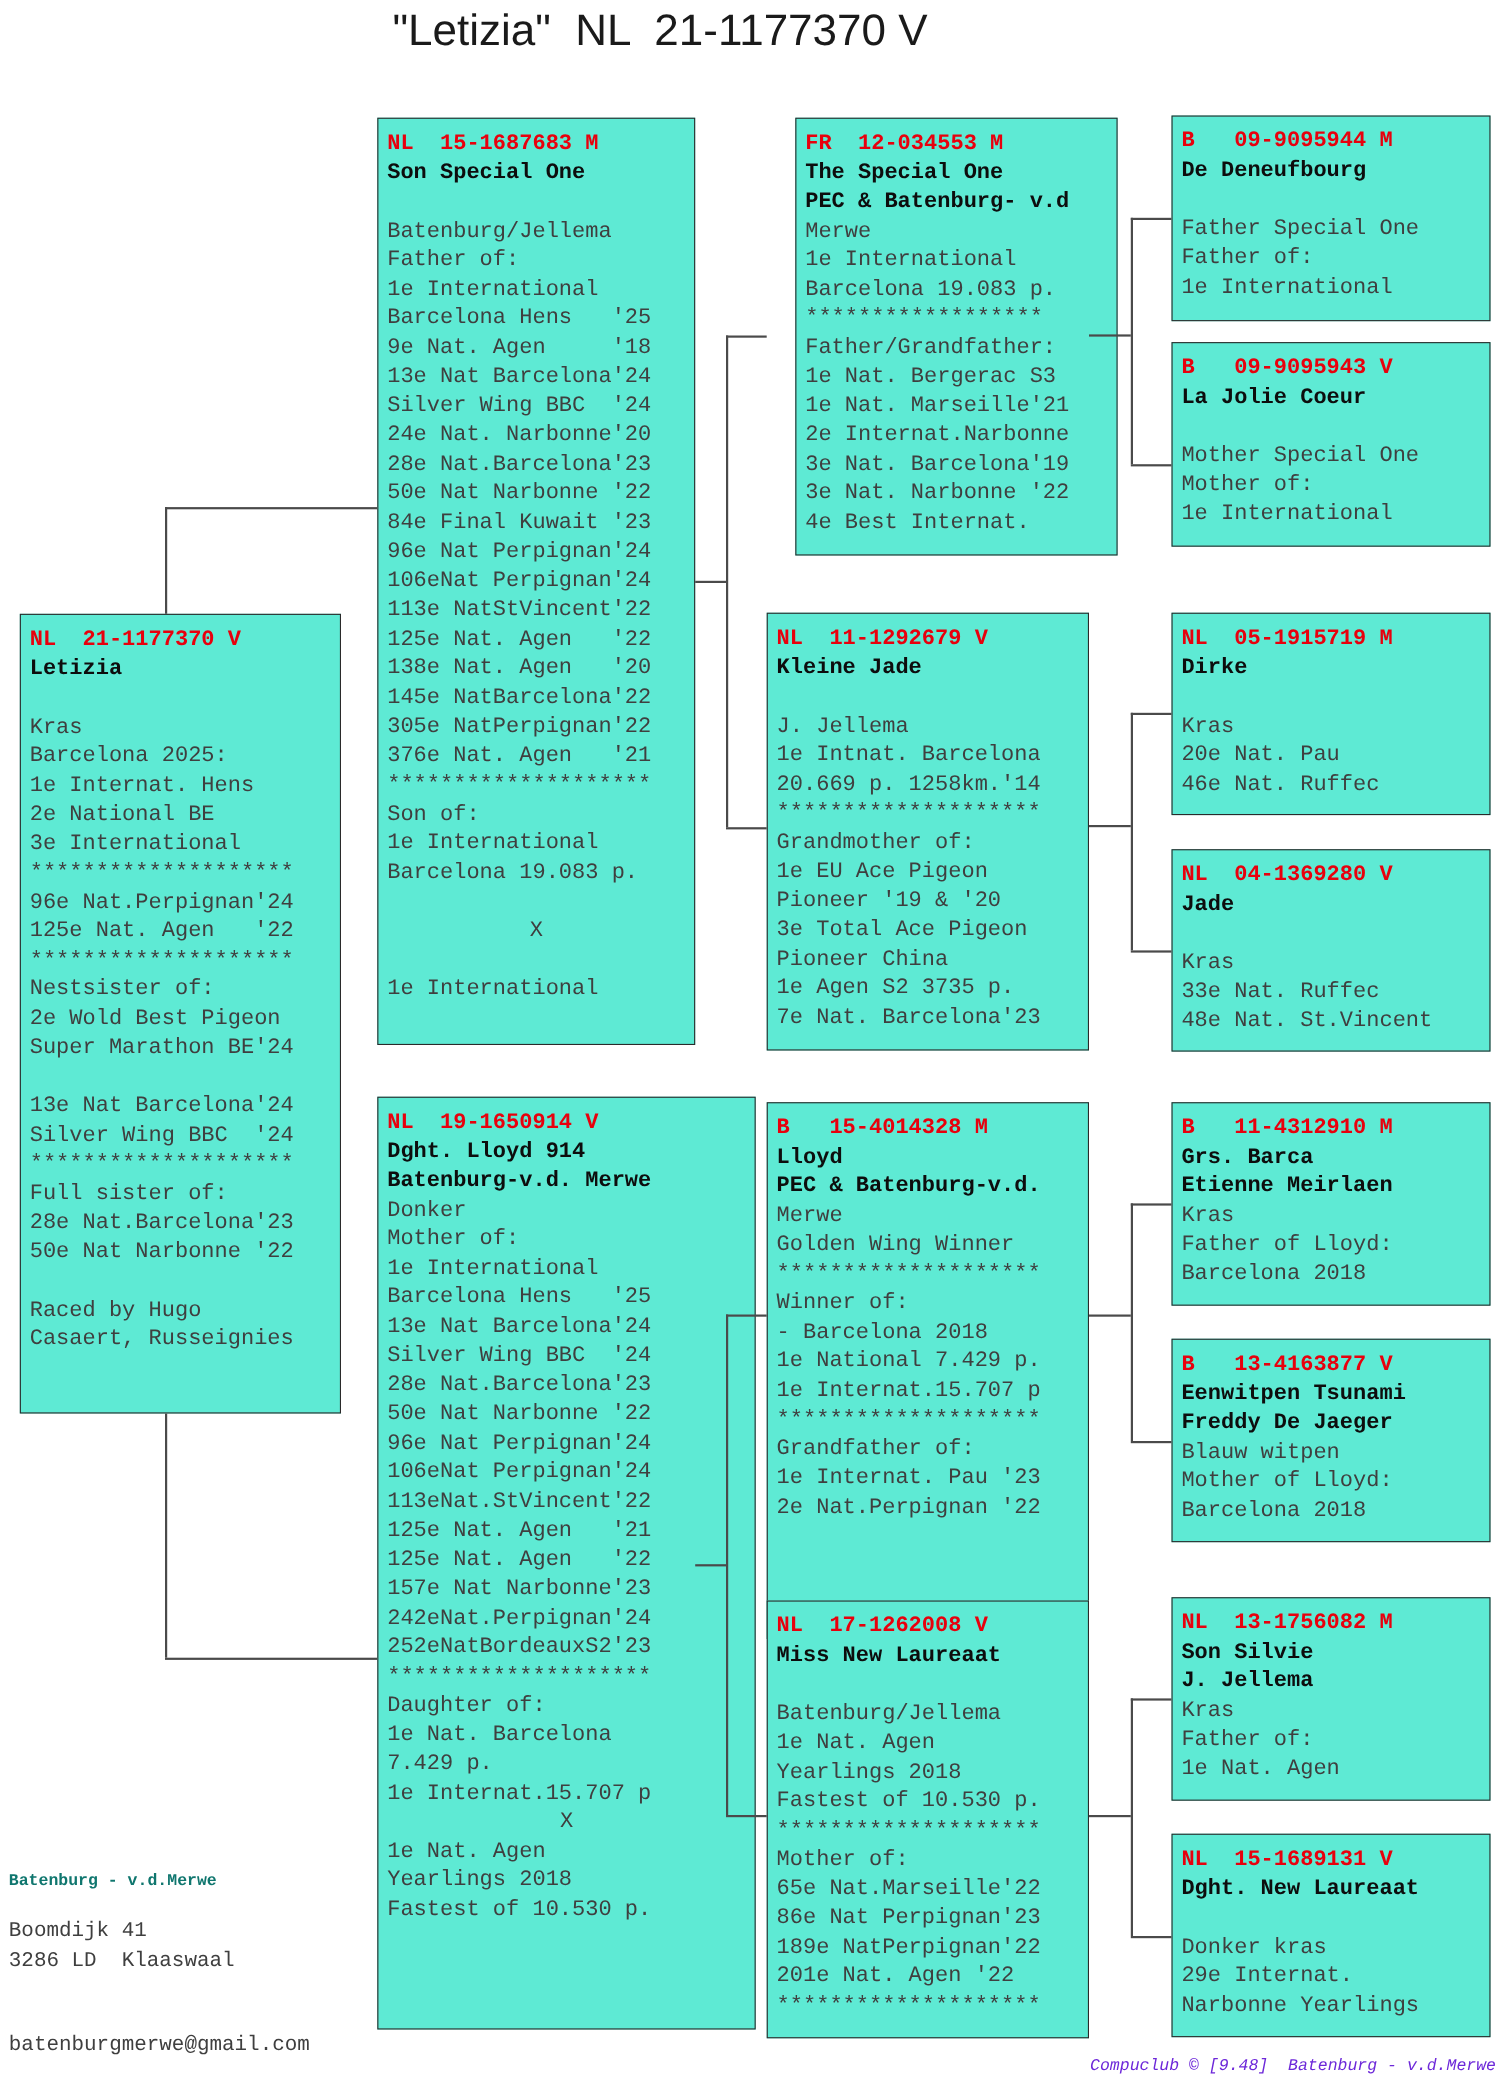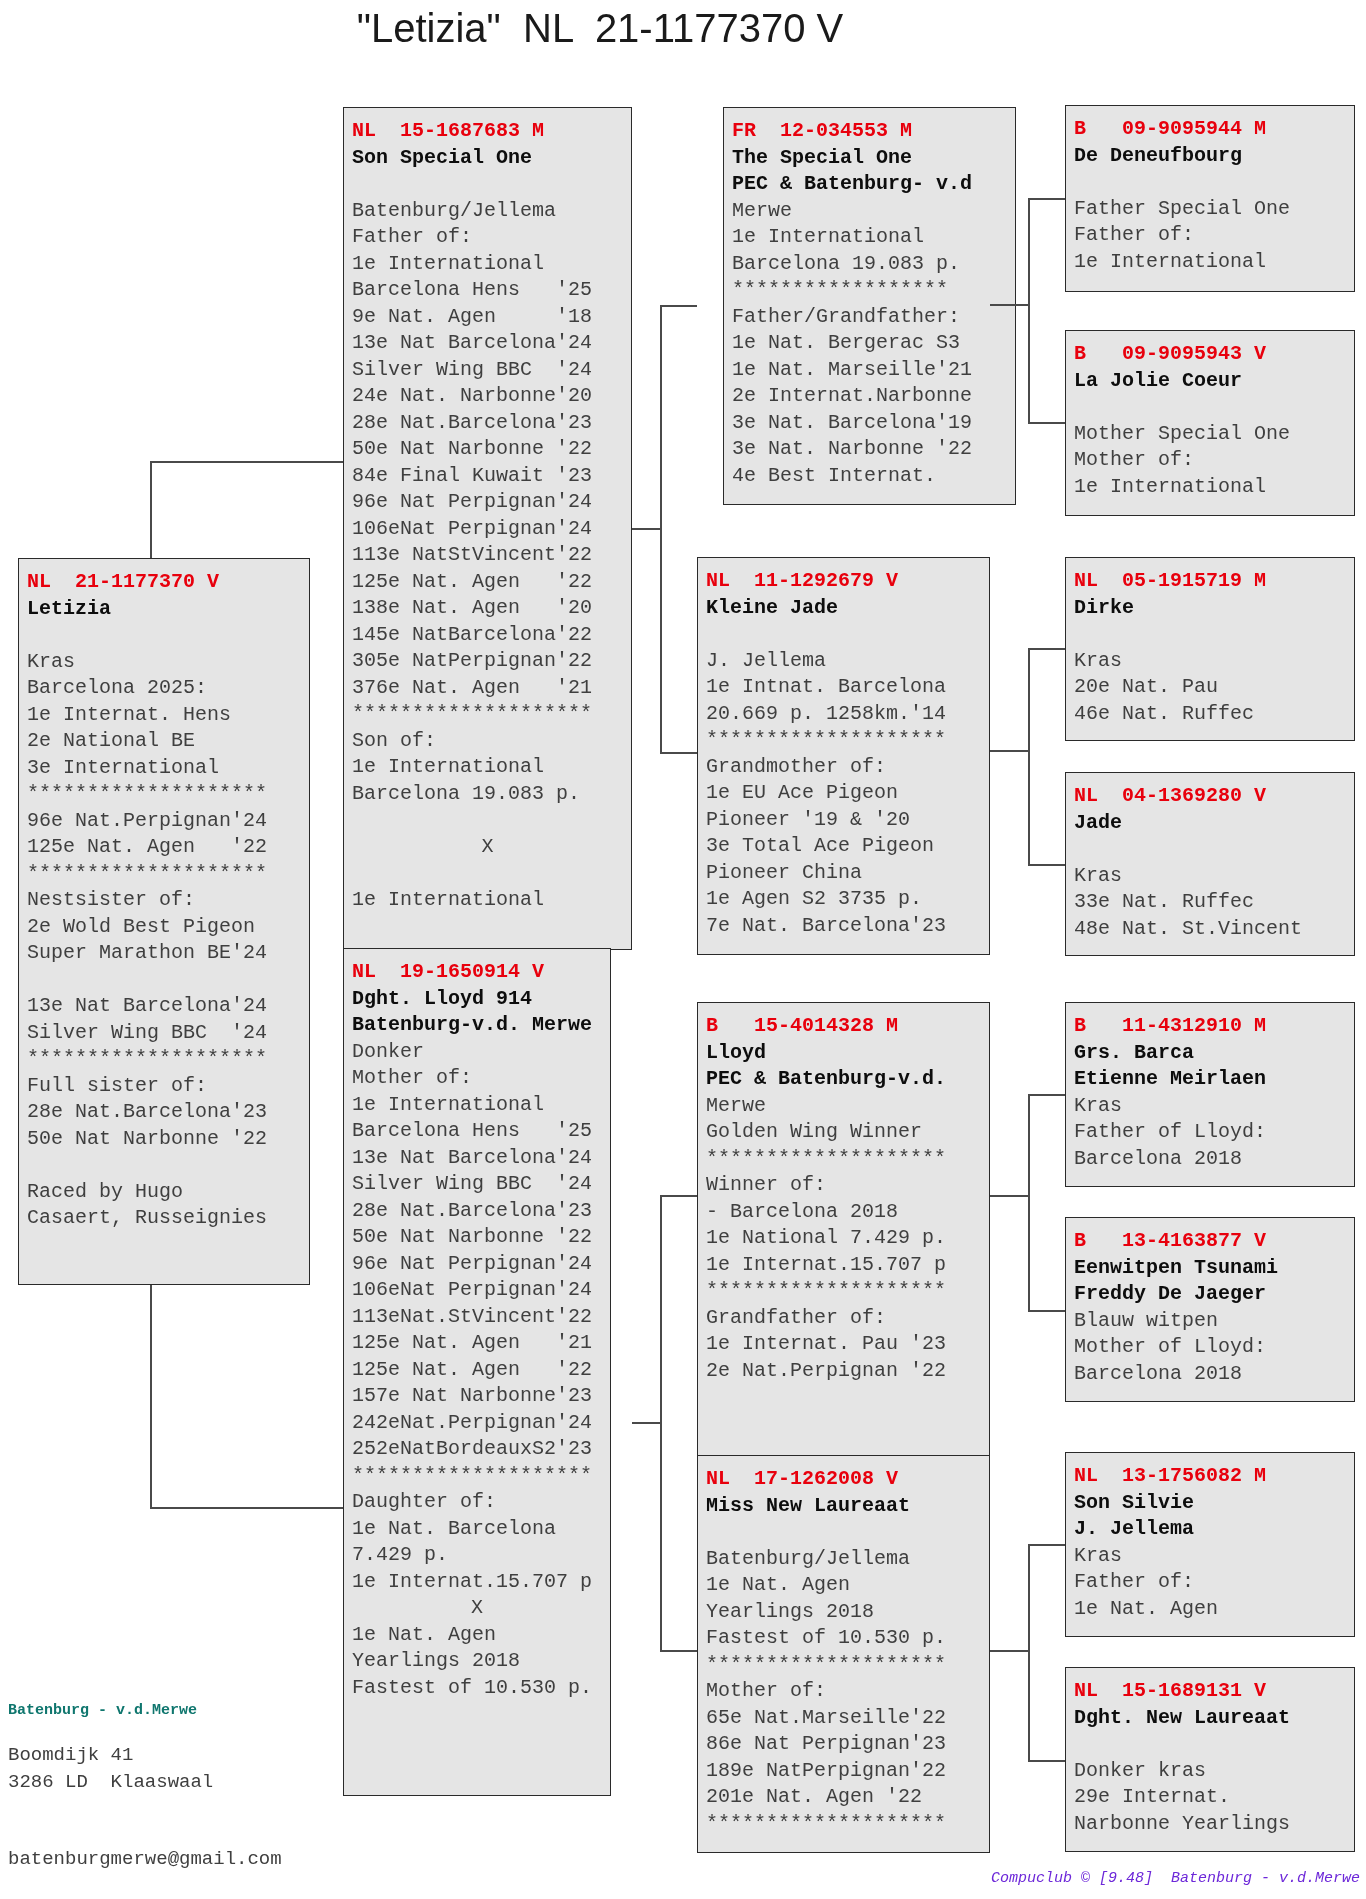--- a/index.html
+++ b/index.html
@@ -1,21 +1,21 @@
 <!DOCTYPE html>
 <html><head>
 <meta charset="utf-8">
 <style>
   html,body{margin:0;padding:0;background:#ffffff;}
   #page{position:relative;width:1366px;height:1899px;background:#ffffff;overflow:hidden;
         font-family:"Liberation Mono","DejaVu Sans Mono",monospace;}
   #title{position:absolute;top:6px;left:0;width:1200px;text-align:center;
          font-family:"Liberation Sans","DejaVu Sans",sans-serif;
          font-size:40px;color:#1a1a1a;white-space:pre;letter-spacing:0px;}
-  .pbox{position:absolute;border:1.5px solid #2a2a2a;background:#e5e5e5;
+  .pbox{position:absolute;border:1.5px solid #2a2a2a;background:#5eead4;
         padding:10px 8px 0 8px;box-sizing:border-box;}
   .line{height:26.5px;line-height:26.5px;font-size:20px;white-space:pre;color:#3f3f3f;}
   .line.ring{font-weight:bold;color:#e8000d;}
   .line.name{font-weight:bold;color:#0d0d0d;}
   .line.c{text-align:center;}
   .conn{position:absolute;background:#4a4a4a;}
   #owner-name{position:absolute;left:8px;top:1702px;font-size:15px;font-weight:bold;
               color:#0f766e;white-space:pre;}
   .owner-line{position:absolute;left:8px;font-size:19px;color:#3f3f3f;white-space:pre;}
   #addr1{top:1744px;}
@@ -82,21 +82,21 @@
         <div class="line">376e Nat. Agen   '21</div>
         <div class="line">********************</div>
         <div class="line">Son of:</div>
         <div class="line">1e International</div>
         <div class="line">Barcelona 19.083 p.</div>
         <div class="line">&nbsp;</div>
         <div class="line c">X</div>
         <div class="line">&nbsp;</div>
         <div class="line">1e International</div>
       </div>
-      <div class="pbox" style="left: 343px; top: 948px; width: 268px; height: 848px;">
+      <div class="pbox" style="left: 343px; top: 997px; width: 344px; height: 848px;">
         <div class="line ring">NL  19-1650914 V</div>
         <div class="line name">Dght. Lloyd 914</div>
         <div class="line name">Batenburg-v.d. Merwe</div>
         <div class="line">Donker</div>
         <div class="line">Mother of:</div>
         <div class="line">1e International</div>
         <div class="line">Barcelona Hens   '25</div>
         <div class="line">13e Nat Barcelona'24</div>
         <div class="line">Silver Wing BBC  '24</div>
         <div class="line">28e Nat.Barcelona'23</div>
@@ -184,21 +184,21 @@
         <div class="line">********************</div>
       </div>
       <div class="pbox" style="left: 1065px; top: 105px; width: 290px; height: 187px;">
         <div class="line ring">B   09-9095944 M</div>
         <div class="line name">De Deneufbourg</div>
         <div class="line">&nbsp;</div>
         <div class="line">Father Special One</div>
         <div class="line">Father of:</div>
         <div class="line">1e International</div>
       </div>
-      <div class="pbox" style="left: 1065px; top: 330px; width: 290px; height: 186px;">
+      <div class="pbox" style="left: 1065px; top: 311px; width: 290px; height: 186px;">
         <div class="line ring">B   09-9095943 V</div>
         <div class="line name">La Jolie Coeur</div>
         <div class="line">&nbsp;</div>
         <div class="line">Mother Special One</div>
         <div class="line">Mother of:</div>
         <div class="line">1e International</div>
       </div>
       <div class="pbox" style="left: 1065px; top: 557px; width: 290px; height: 184px;">
         <div class="line ring">NL  05-1915719 M</div>
         <div class="line name">Dirke</div>

